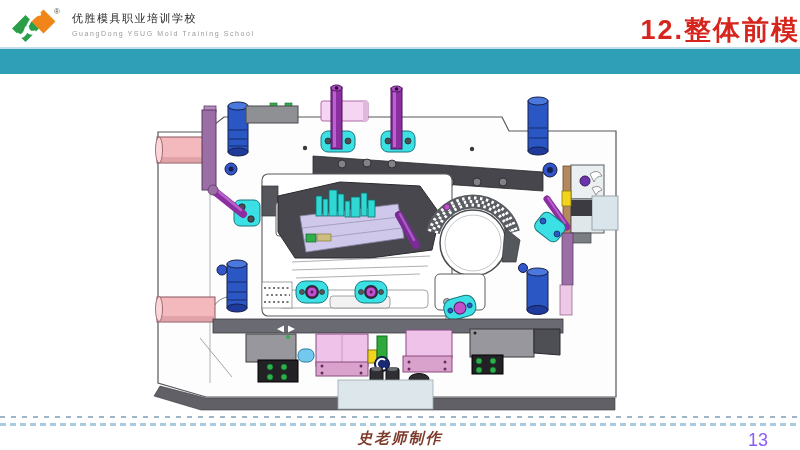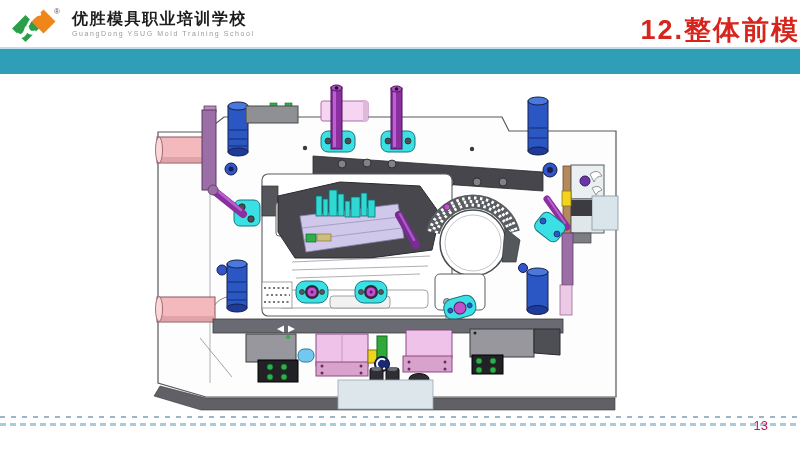--- a/index.html
+++ b/index.html
@@ -3,21 +3,21 @@
 <meta charset="utf-8">
 <style>
   html,body{margin:0;padding:0;background:#888;}
   #slide{
     position:relative;width:800px;height:450px;background:#ffffff;
     font-family:"Liberation Sans", sans-serif;overflow:hidden;
   }
   
   #logo{position:absolute;left:8px;top:5px;display:flex;align-items:flex-start;}
   #logo .logo-text{margin-left:6px;padding-top:4px;}
-  #logo .cn{font-size:16px;font-weight:bold;color:#1c1c1c;letter-spacing:1.5px;line-height:19px;}
+  #logo .cn{font-size:11px;font-weight:normal;color:#1c1c1c;letter-spacing:1.5px;line-height:19px;}
   #logo .en{font-size:7px;color:#9a9a9a;letter-spacing:1.6px;margin-top:2px;}
   #slide-title{
     position:absolute;left:0;right:0;top:12px;text-align:right;
     font-size:27px;font-weight:bold;color:#d6251d;letter-spacing:2px;
   }
   #teal-bar{
     position:absolute;left:0;top:47px;width:800px;height:27px;
     background:#2e9fb7;border-top:2px solid #c2dfe9;box-sizing:border-box;
   }
   
@@ -25,21 +25,21 @@
   
   .dash-line{position:absolute;left:0;width:800px;}
   #dash1{top:416px;height:2px;background:repeating-linear-gradient(90deg,#7d9eb5 0 5px,transparent 5px 11px);opacity:.75;}
   #dash2{top:423px;height:3px;background:repeating-linear-gradient(90deg,#a9cbe0 0 6px,transparent 6px 10px);}
   #footer-date{position:absolute;left:24px;top:430px;font-size:13px;color:#8f8f8f;}
   #footer-author{
     position:absolute;left:0;right:0;top:429px;text-align:center;
     font-size:15px;color:#7d3b2c;font-family:"DejaVu Serif",serif;
     font-style:italic;font-weight:bold;letter-spacing:2px;
   }
-  #footer-page{position:absolute;right:32px;top:418px;font-size:13px;color:#be185d;}
+  #footer-page{position:absolute;right:32px;top:430px;font-size:18px;color:#8b5cf6;}
 </style>
 </head>
 <body>
 
 <div id="slide">
 
   <div id="logo">
     <svg width="58" height="46" viewBox="0 0 58 46">
       <rect x="8" y="14" width="19" height="19" transform="rotate(45 17.5 23.5)" fill="#2a9e48"></rect>
       <rect x="27" y="8" width="17" height="17" transform="rotate(45 35.5 16.5)" fill="#f08619"></rect>
@@ -321,15 +321,16 @@
         </g>
         <polygon points="534,329 560,329 560,355 534,353" fill="#4e4e55" stroke="#2a2a2e"></polygon>
         <rect x="338" y="380" width="95" height="29" fill="#dde7eb" stroke="#9aa8ae" stroke-width="0.8"></rect>
       </g>
 
     </svg>
   </div>
 
   <div id="dash1" class="dash-line"></div>
   <div id="dash2" class="dash-line"></div>
+  <div id="footer-author">史老师制作</div>
   <div id="footer-page">13</div>
 
 </div>
 
 </body></html>

